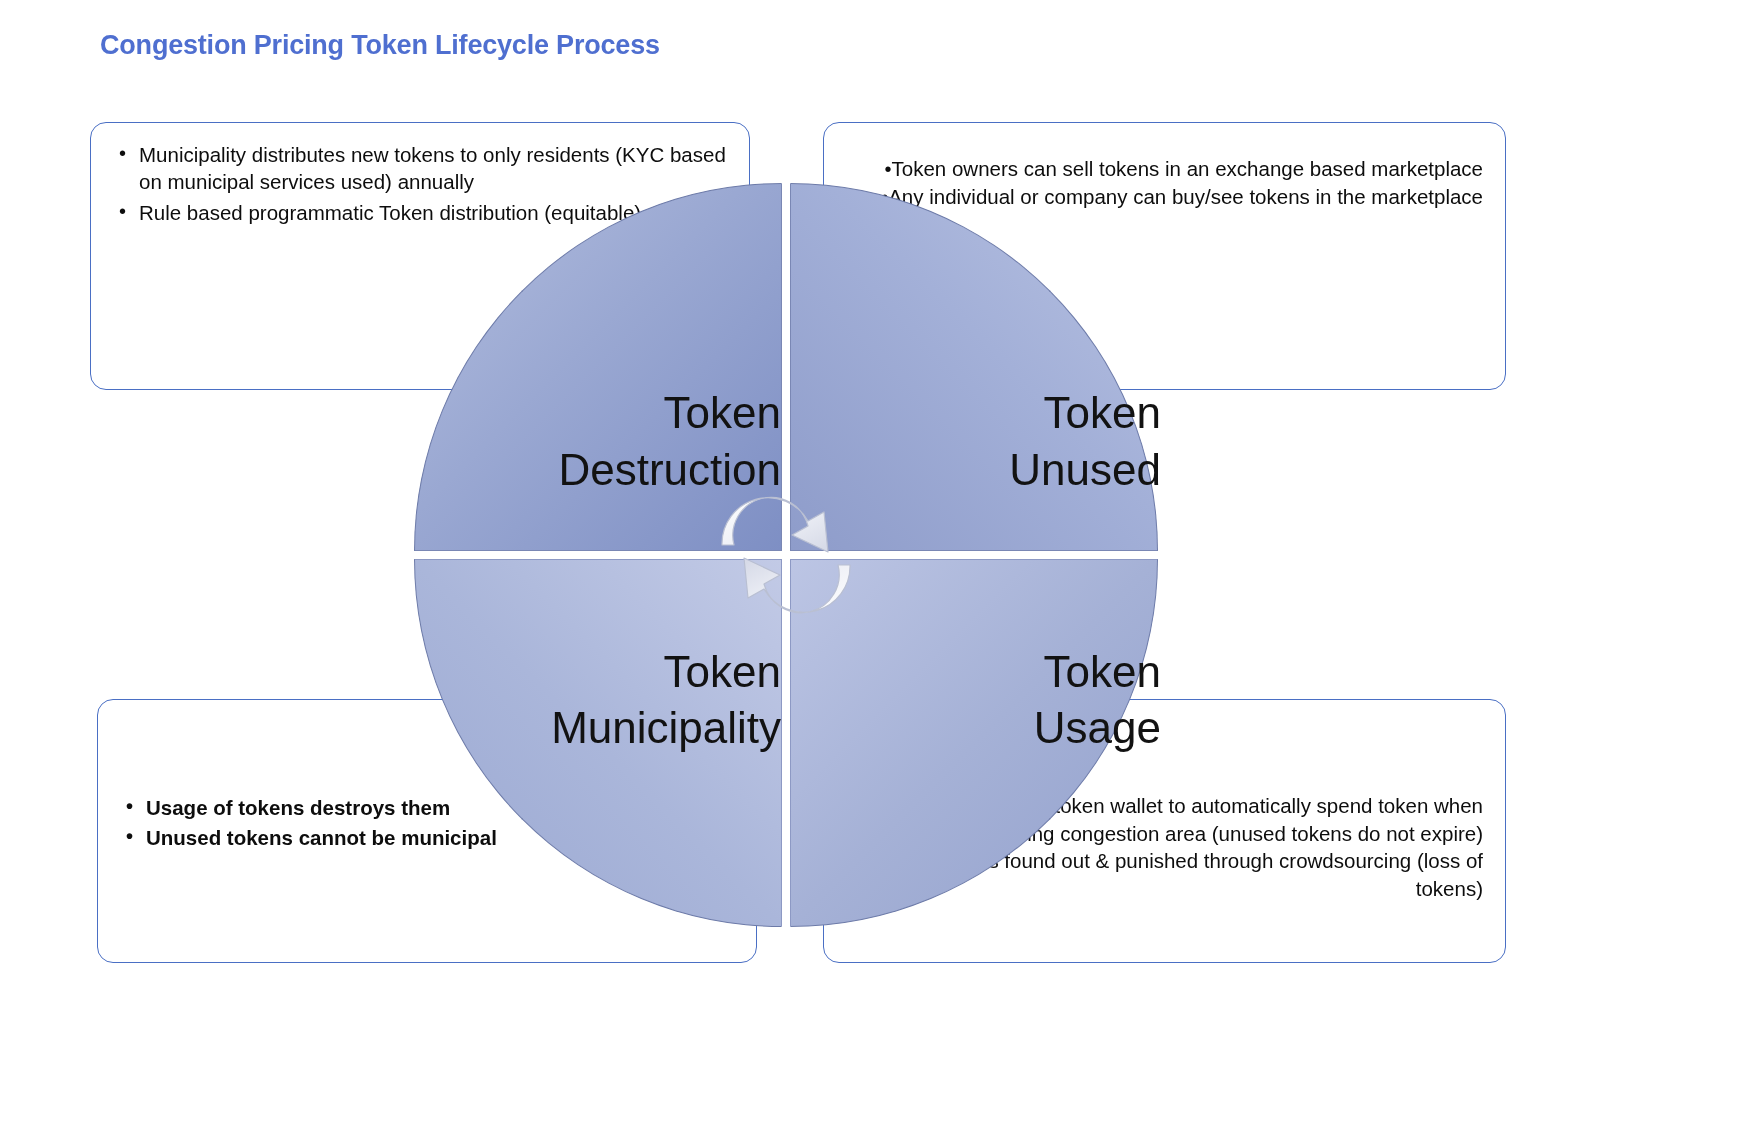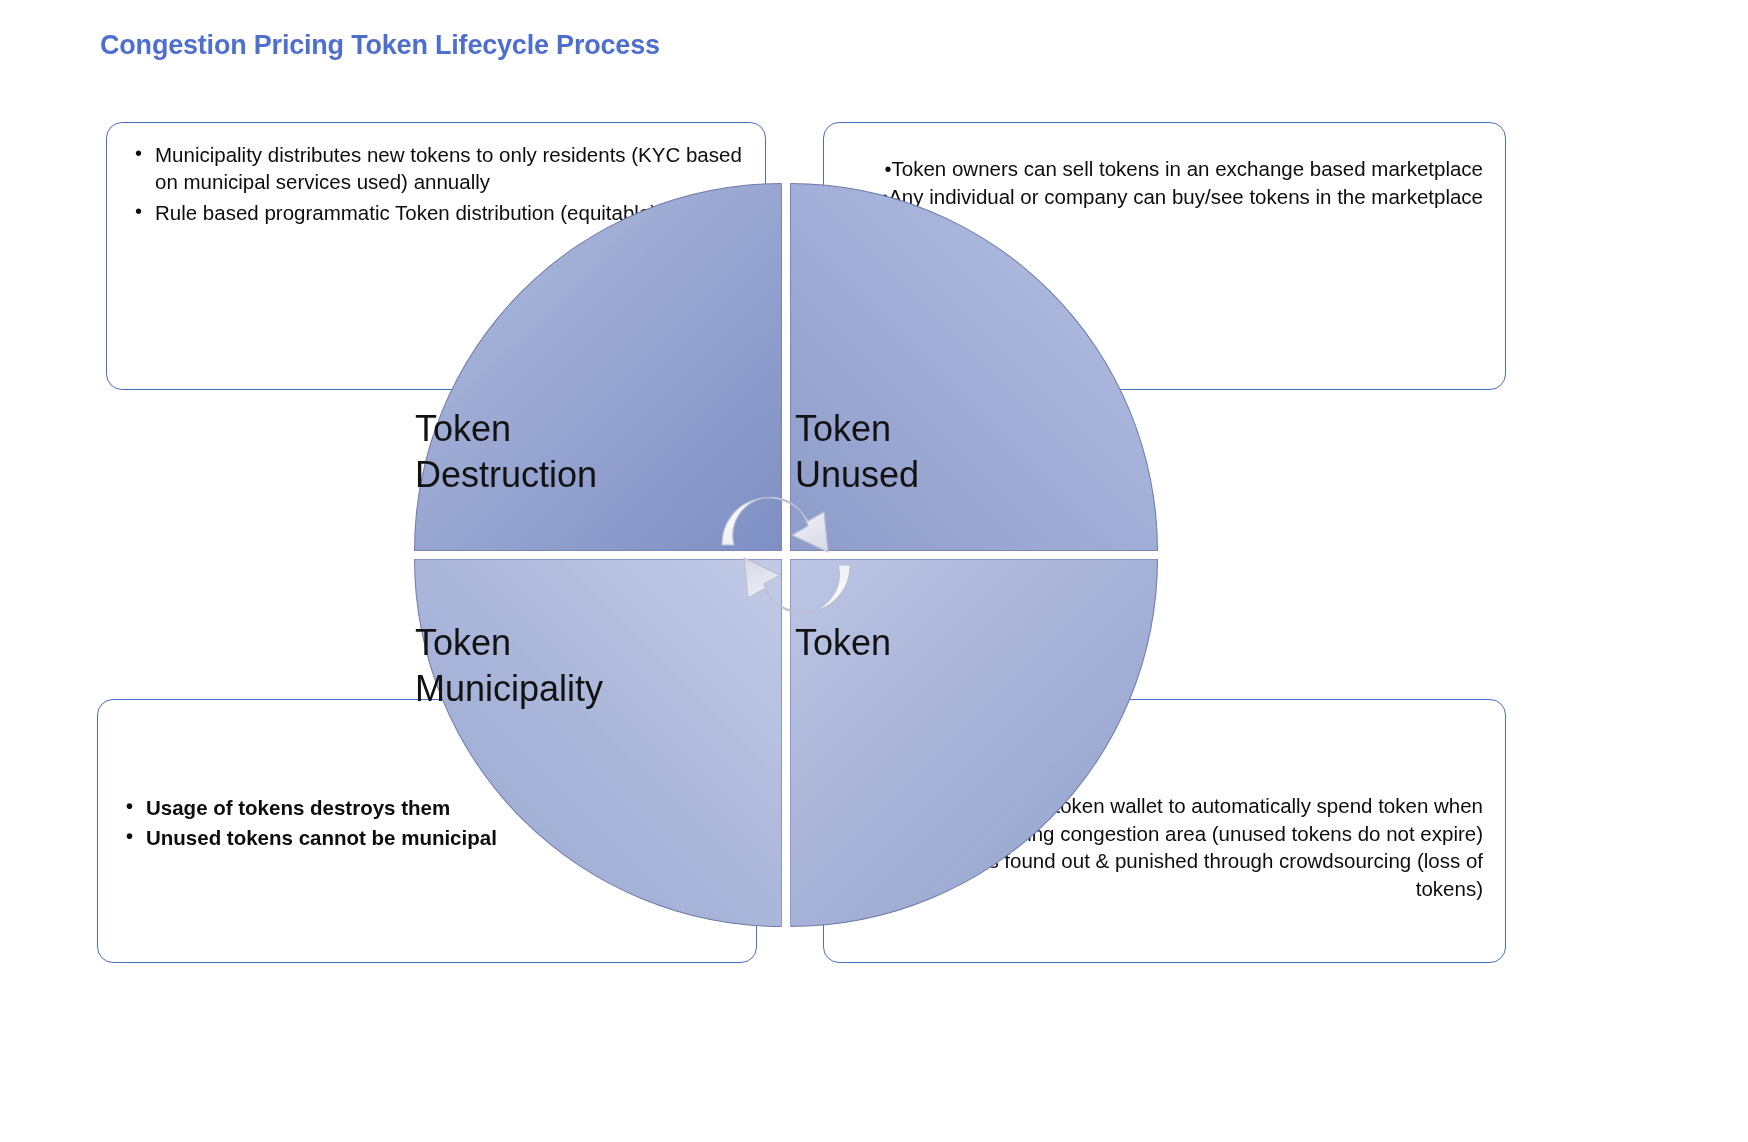--- a/index.html
+++ b/index.html
@@ -66,21 +66,21 @@
     text-align: right;
   }
   .callout.right li {
     margin-bottom: 0;
     text-align: right;
   }
   .callout.right li .b {
     font-size: 20px;
   }
 
-  #box-top-left    { left: 106px;  top: 122px; width: 660px; height: 268px; }
+  #box-top-left    { left: 90px;  top: 122px; width: 660px; height: 268px; }
   #box-top-right   { left: 823px; top: 122px; width: 683px; height: 268px; }
   #box-bottom-left { left: 97px;  top: 699px; width: 660px; height: 264px; font-weight: bold; }
   #box-bottom-right{ left: 823px; top: 699px; width: 683px; height: 264px; }
 
   #box-top-right   ul { padding-top: 14px; }
   #box-bottom-left ul { padding-top: 76px; }
   #box-bottom-right ul { padding-top: 74px; }
 
   .gap-line { margin-top: 16px; }
 
@@ -134,25 +134,26 @@
     border-radius: 0 0 368px 0;
     background: linear-gradient(315deg, #93a1cd 0%, #a5b1d6 50%, #bcc5e4 100%);
     border-bottom: 1px solid #6c7aa8;
     border-right: 1px solid #6c7aa8;
     border-top: 1px solid #8d99c4;
     border-left: 1px solid #8d99c4;
   }
   .quad-label {
     position: absolute;
     width: 100%;
-    text-align: left;
-    font-size: 36px;
+    text-align: right;
+    font-size: 44px;
     line-height: 1.28;
     color: #121212;
     font-family: "Liberation Sans", sans-serif;
+    margin-top: 24px;
   }
   #quad-distribution .quad-label,
   #quad-trading .quad-label { bottom: 52px; }
   #quad-destruction .quad-label,
   #quad-usage .quad-label { top: 60px; }
 
   #quad-distribution .quad-label { padding-right: 6px; }
   #quad-trading .quad-label      { padding-left: 4px; }
   #quad-destruction .quad-label  { padding-right: 6px; }
   #quad-usage .quad-label        { padding-left: 4px; }
@@ -219,20 +220,21 @@
   <div class="quad" id="quad-destruction">
     <div class="quad-label">
       <div>Token</div>
       <div>Municipality</div>
     </div>
   </div>
 
   <div class="quad" id="quad-usage">
     <div class="quad-label">
       <div>Token</div>
+      <div>Usage</div>
     </div>
   </div>
 
   <svg class="cycle-arrows" viewBox="0 0 164 164">
     <defs>
       <linearGradient id="agTop" x1="0" y1="0" x2="1" y2="1">
         <stop offset="0%" stop-color="#ffffff"></stop>
         <stop offset="55%" stop-color="#eceef5"></stop>
         <stop offset="100%" stop-color="#d4d8e6"></stop>
       </linearGradient>

